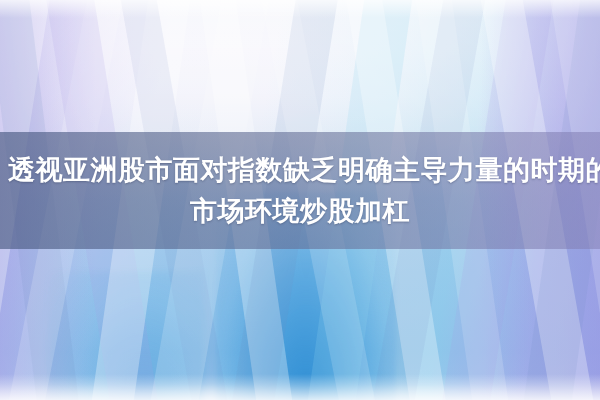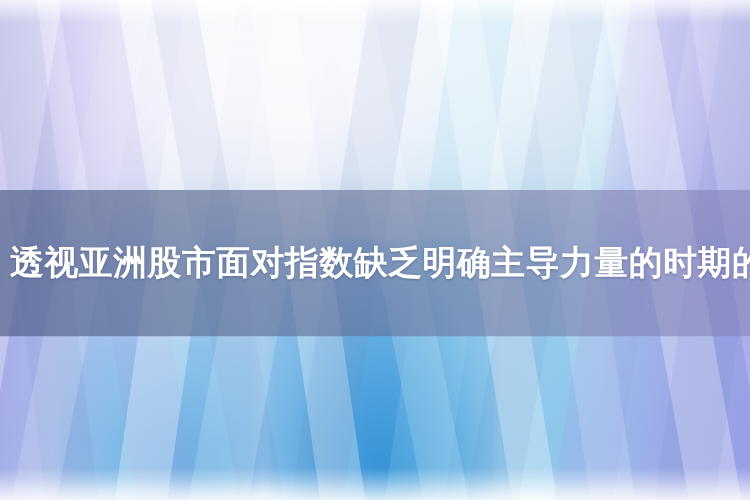--- a/index.html
+++ b/index.html
@@ -167,21 +167,21 @@
     text-shadow: 0 0 2px rgba(255,255,255,0.5);
     user-select: none;
     pointer-events: none;
   }
 
   
   .title-band {
     position: absolute;
     left: 0;
     right: 0;
-    top: 152px;
+    top: 132px;
     height: 117px;
     background: linear-gradient(to right,
       rgba(78,94,134,0.68) 0%,
       rgba(88,102,142,0.62) 30%,
       rgba(104,112,152,0.58) 58%,
       rgba(122,122,170,0.56) 82%,
       rgba(132,128,182,0.56) 100%);
     display: flex;
     align-items: center;
     justify-content: center;
@@ -236,18 +236,19 @@
     <div class="facet f-dark" style="left:92%;  width:8%;  transform: skewX(-8deg);"></div>
     <div class="facet f-light2" style="left:97%;  width:9%;  transform: skewX(9deg);"></div>
   </div>
 
   <div class="top-haze"></div>
   <div class="bottom-haze"></div>
 
   <div class="title-band">
     <div class="title-text">
       <span class="title-line">透视亚洲股市面对指数缺乏明确主导力量的时期的</span>
+      <span class="title-line second">市场环境炒股加杠</span>
     </div>
   </div>
 
   <div class="watermark"></div>
 
 </div>
 
 </body></html>

